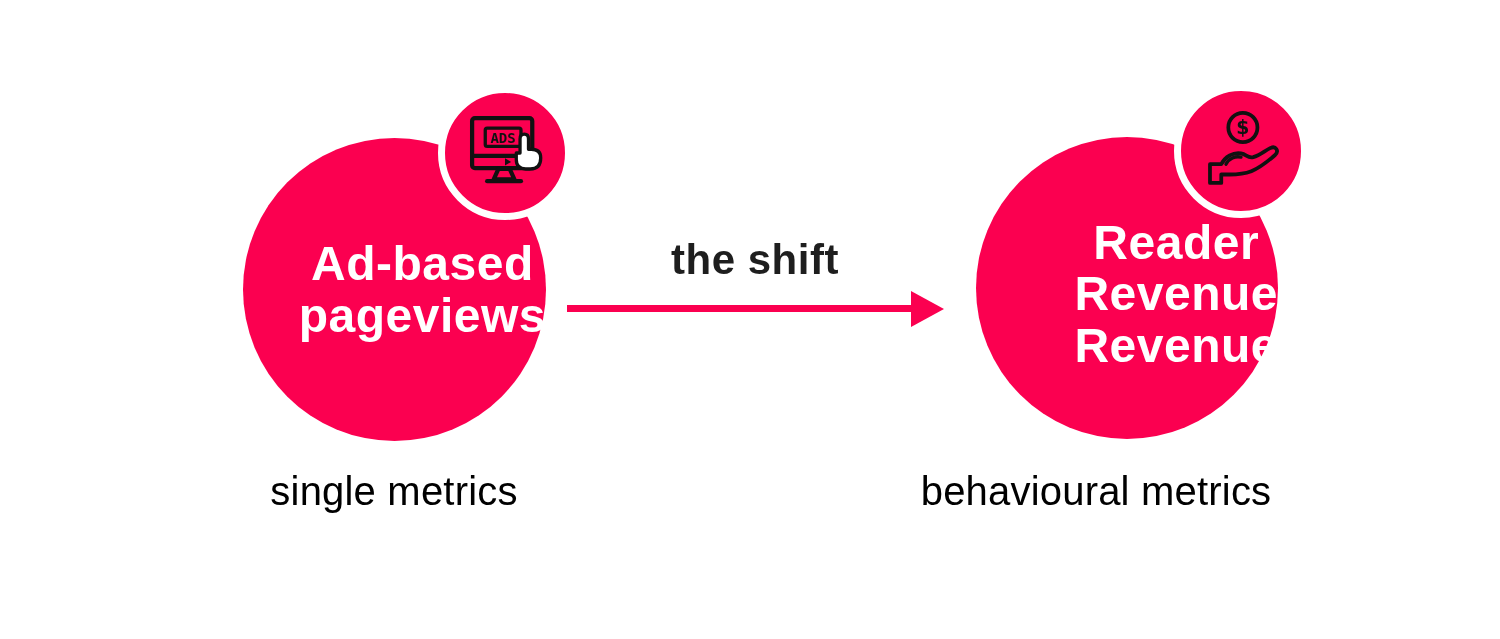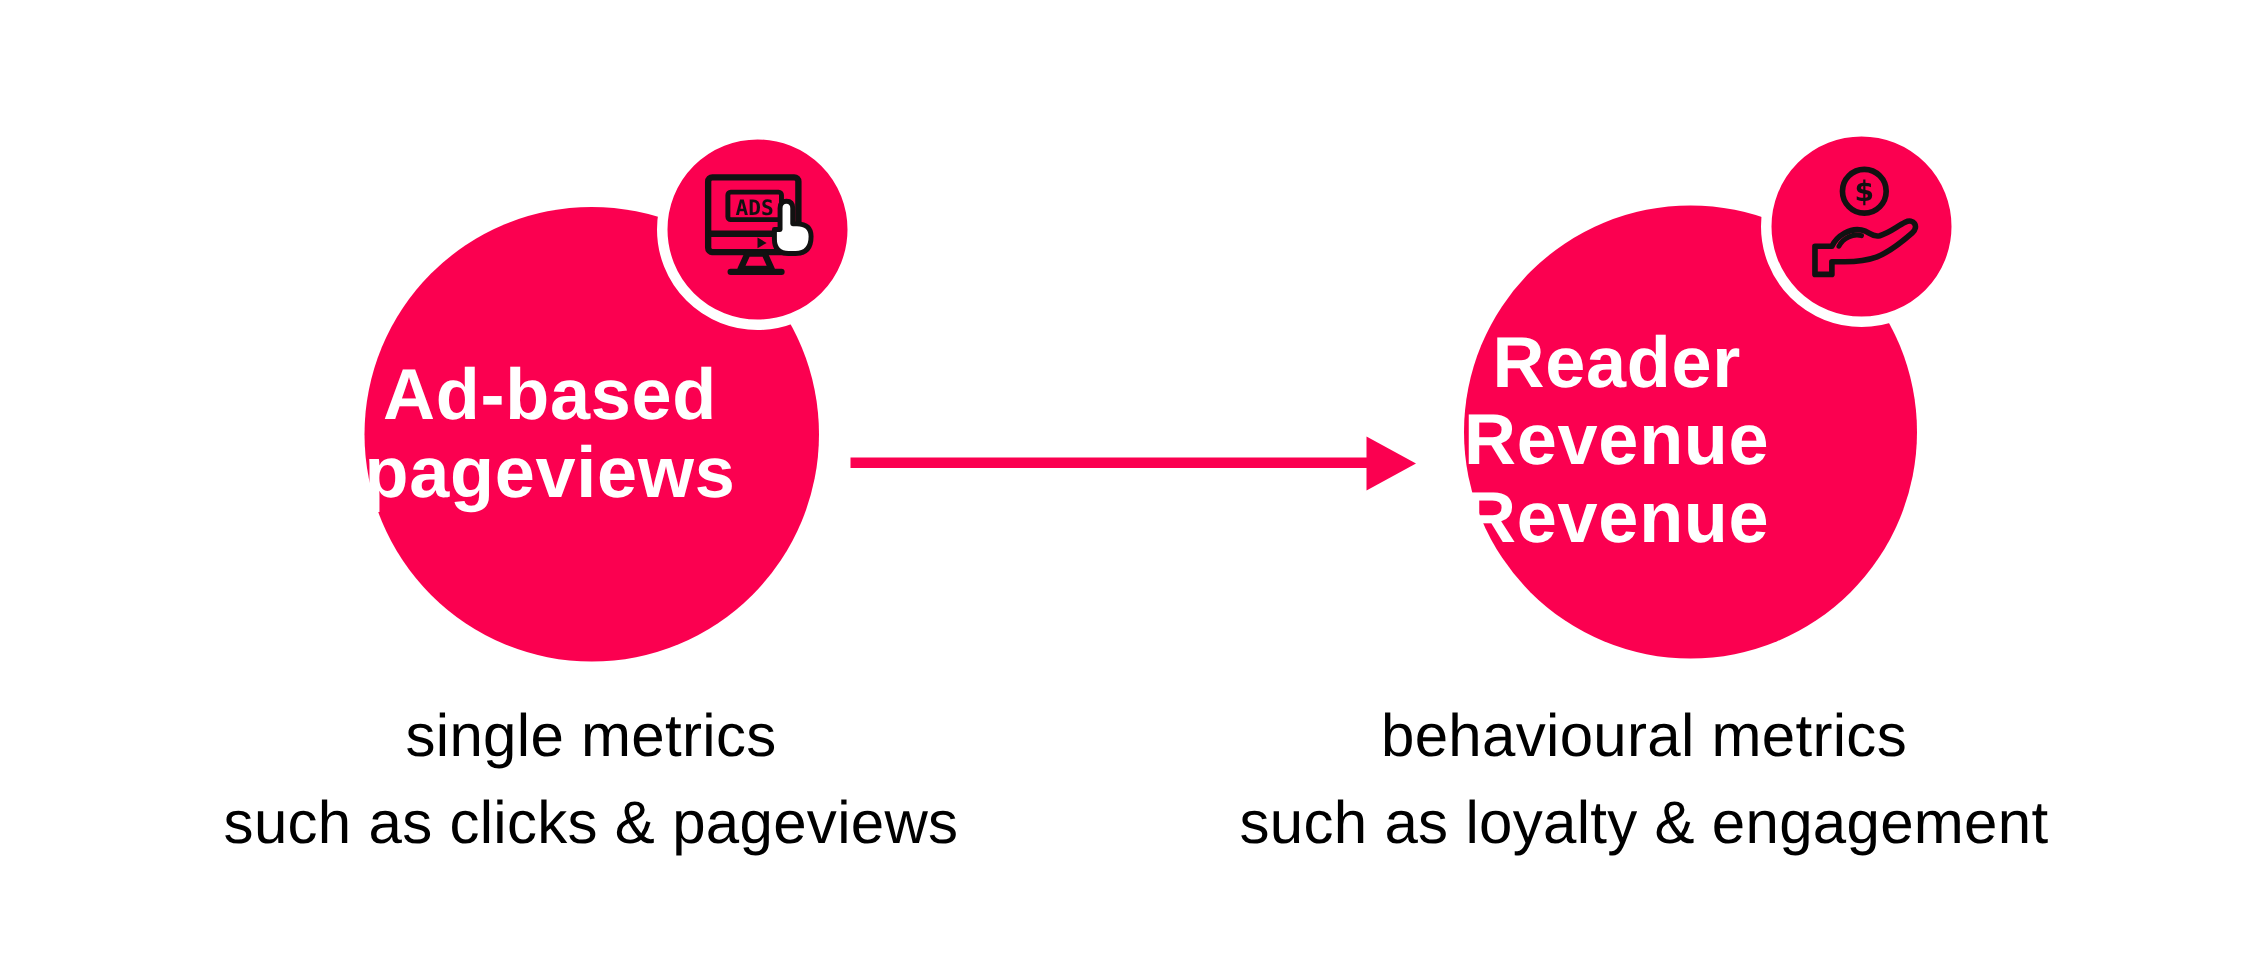--- a/index.html
+++ b/index.html
@@ -15,21 +15,21 @@
   .stage{
     position:relative;
     width:1500px;height:639px;
     background:var(--background);
     overflow:hidden;
   }
   .circle{
     position:absolute;
     border-radius:50%;
     background:var(--accent);
-    display:flex;align-items:center;justify-content:flex-start;
+    display:flex;align-items:center;justify-content:flex-end;
     text-align:center;
   }
   .circle-left{left:243px;top:138px;width:303px;height:303px;}
   .circle-right{left:976px;top:137px;width:302px;height:302px;}
   .circle-title{
     color:var(--circle-text);
     font-weight:700;
     font-size:48px;
     line-height:1.07;
     letter-spacing:0.5px;
@@ -117,23 +117,23 @@
       <text class="ads-text" x="48" y="39.5" text-anchor="middle" font-size="15" fill="#111111">ADS</text>
       <path d="M50 55.7 l6.5 3.8 -6.5 3.8 z" fill="#111111"></path>
       <g transform="translate(60,30)">
         <path d="M6 20 L6 5 Q6 0 10.5 0 Q15 0 15 5 L15 16 L18 16 Q28 16 28 25 Q28 37 17 37 L12 37 Q2 37 2 27 L2 20 Z" fill="#FFFFFF" stroke="#111111" stroke-width="3.5" stroke-linejoin="round"></path>
       </g>
     </svg>
   </div>
 
   <div class="caption caption-left">
     <span class="line">single metrics</span>
-    <span class="line">such as clicks &amp; pageviews</span>
   </div>
 
+  <div class="shift-label">the shift</div>
   <div class="arrow-line"></div>
   <div class="arrow-head"></div>
 
   <div class="circle circle-right">
     <div class="circle-title">
       <span class="line">Reader</span>
       <span class="line">Revenue</span>
       <span class="line">Revenue</span>
     </div>
   </div>
@@ -142,16 +142,15 @@
     <svg class="icon-svg" viewBox="0 0 100 100" width="94" height="94" aria-hidden="true">
       <circle cx="52" cy="25" r="15.5" fill="none" stroke="#111111" stroke-width="4"></circle>
       <text class="coin-text" x="52" y="32" text-anchor="middle" font-size="20" fill="#111111">$</text>
       <path d="M17 84 L17 64 L29 64 C33 56 42 51 50 52.5 C56 53.5 57 58 63 56.5 C70 54.5 75 50 81 47 C87 44 91 50 86 54.5 C78 61.5 70 68 61 71.5 C53 74.5 46 75 38 75 L29 75 L29 84 Z" fill="none" stroke="#111111" stroke-width="4" stroke-linejoin="round"></path>
       <path d="M34 64 C37 58 44 55 50 56.5" fill="none" stroke="#111111" stroke-width="3.5" stroke-linecap="round"></path>
     </svg>
   </div>
 
   <div class="caption caption-right">
     <span class="line">behavioural metrics</span>
-    <span class="line">such as loyalty &amp; engagement</span>
   </div>
 
 </div>
 
 </body></html>

